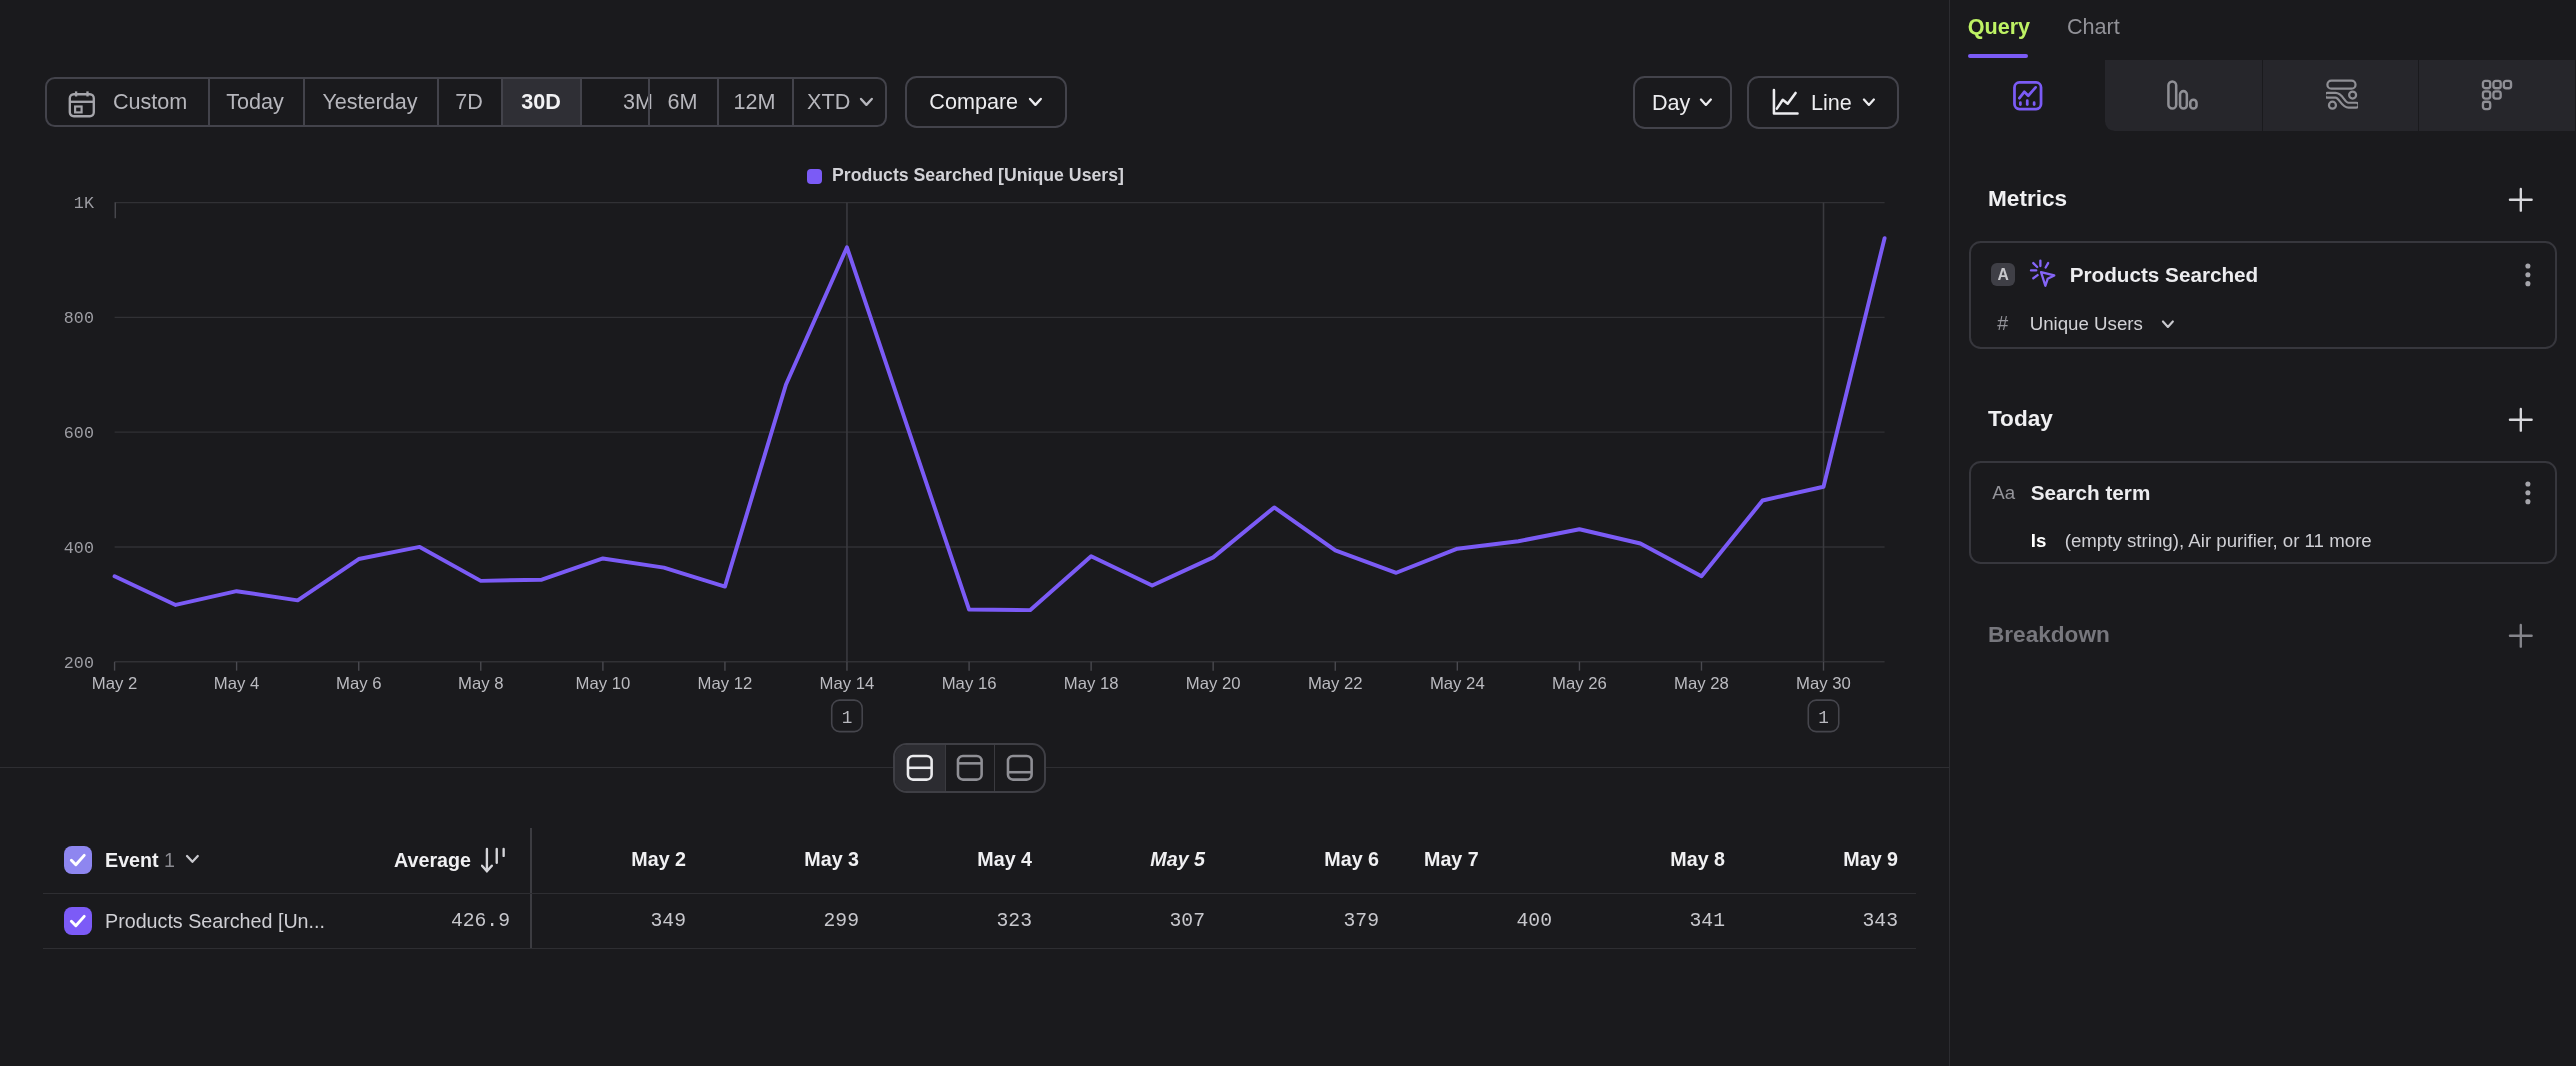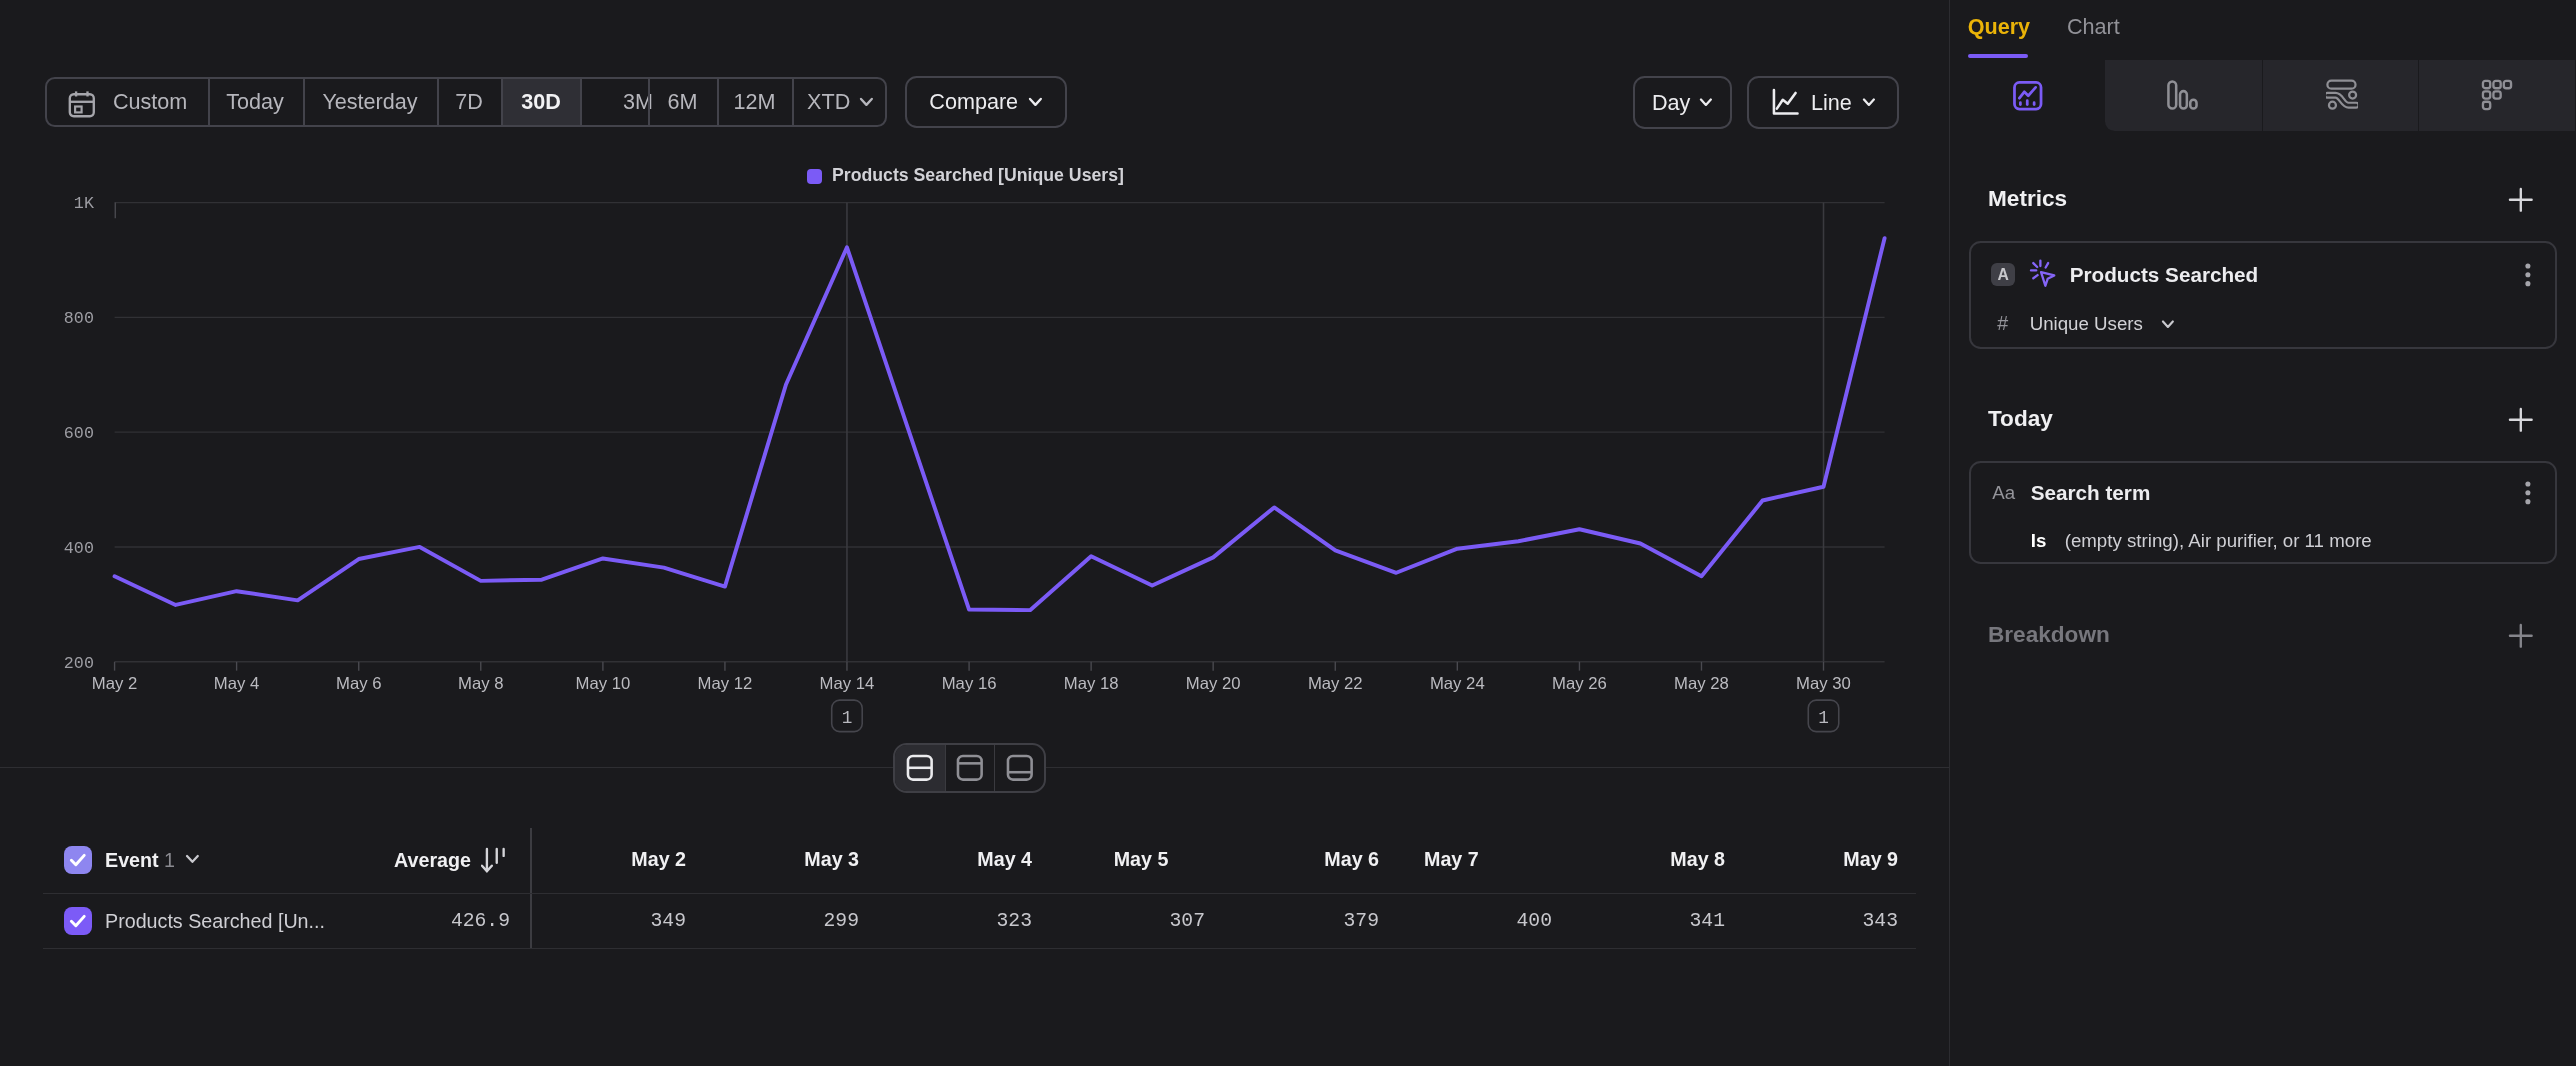--- a/index.html
+++ b/index.html
@@ -182,21 +182,21 @@
         <line x1="23" y1="2" x2="23" y2="9"></line>
   </g>
 </svg>
 
 <div class="abs" style="left:530px; top:828px; width:2px; height:120px; background:#3c3c41;"></div>
 
 <div class="abs" style="left:0; top:848px; height:24.6px; font-size:19.7px; font-weight:700; color:#f0f0f2;">
   <div class="abs" style="left:558px; width:128px; text-align:right;">May 2</div>
   <div class="abs" style="left:731px; width:128px; text-align:right;">May 3</div>
   <div class="abs" style="left:904px; width:128px; text-align:right;">May 4</div>
-  <div class="abs" style="left:1077px; width:128px; text-align:center;">May 5</div>
+  <div class="abs" style="left:1077px; width:128px; text-align:right;font-style:italic;">May 5</div>
   <div class="abs" style="left:1251px; width:128px; text-align:right;">May 6</div>
   <div class="abs" style="left:1424px; width:128px; text-align:left;">May 7</div>
   <div class="abs" style="left:1597px; width:128px; text-align:right;">May 8</div>
   <div class="abs" style="left:1770px; width:128px; text-align:right;">May 9</div>
 </div>
 <div class="abs" style="left:43px; top:893px; width:1873px; height:1px; background:#2e2e32;"></div>
 
 <div class="abs" style="left:64px; top:907px; width:27.6px; height:27.6px; background:#7c5bf7; border-radius:7.9px;">
   <svg width="27.6" height="27.6" viewBox="0 0 28 28">
         <polyline points="7.5,14.5 12,19 20.5,9.5" fill="none" stroke="#fff" stroke-width="3" stroke-linecap="round" stroke-linejoin="round"></polyline>
@@ -212,21 +212,21 @@
   <div class="abs" style="left:1251px; width:128px; text-align:right;">379</div>
   <div class="abs" style="left:1424px; width:128px; text-align:right;">400</div>
   <div class="abs" style="left:1597px; width:128px; text-align:right;">341</div>
   <div class="abs" style="left:1770px; width:128px; text-align:right;">343</div>
 </div>
 <div class="abs" style="left:43px; top:948px; width:1873px; height:1px; background:#2e2e32;"></div>
 
 <div class="abs" style="left:1949px; top:0; width:1px; height:1067px; background:#2c2c30;"></div>
 <div class="abs" style="left:1950px; top:0; width:626px; height:1067px; background:#1a1a1d;">
 
-  <div class="abs" style="left:17.7px; top:13.8px; font-size:21.6px; font-weight:600; color:#eab308;">Query</div>
+  <div class="abs" style="left:17.7px; top:13.8px; font-size:21.6px; font-weight:600; color:#bef264;">Query</div>
   <div class="abs" style="left:117px; top:13.8px; font-size:21.6px; font-weight:500; color:#929298;">Chart</div>
   <div class="abs" style="left:17.7px; top:54px; width:60px; height:3.9px; border-radius:2px; background:#7b5bf6;"></div>
 
   <div class="abs" style="left:155px; top:60px; width:470px; height:71px; background:#26262b; border-radius:0 0 0 9.8px;"></div>
   <div class="abs" style="left:312px; top:60px; width:1px; height:71px; background:#1a1a1d;"></div>
   <div class="abs" style="left:468px; top:60px; width:1px; height:71px; background:#1a1a1d;"></div>
 
   <svg class="abs" style="left:63px; top:81px;" width="29.5" height="29.5" viewBox="0 0 30 30">
     <rect x="1.5" y="1.5" width="27" height="27" rx="5" fill="none" stroke="#7b5bf6" stroke-width="2.8"></rect>
     <polyline points="6.5,17.5 11.5,11 15.5,15 23,6.5" fill="none" stroke="#7b5bf6" stroke-width="2.8" stroke-linecap="round" stroke-linejoin="round"></polyline>

